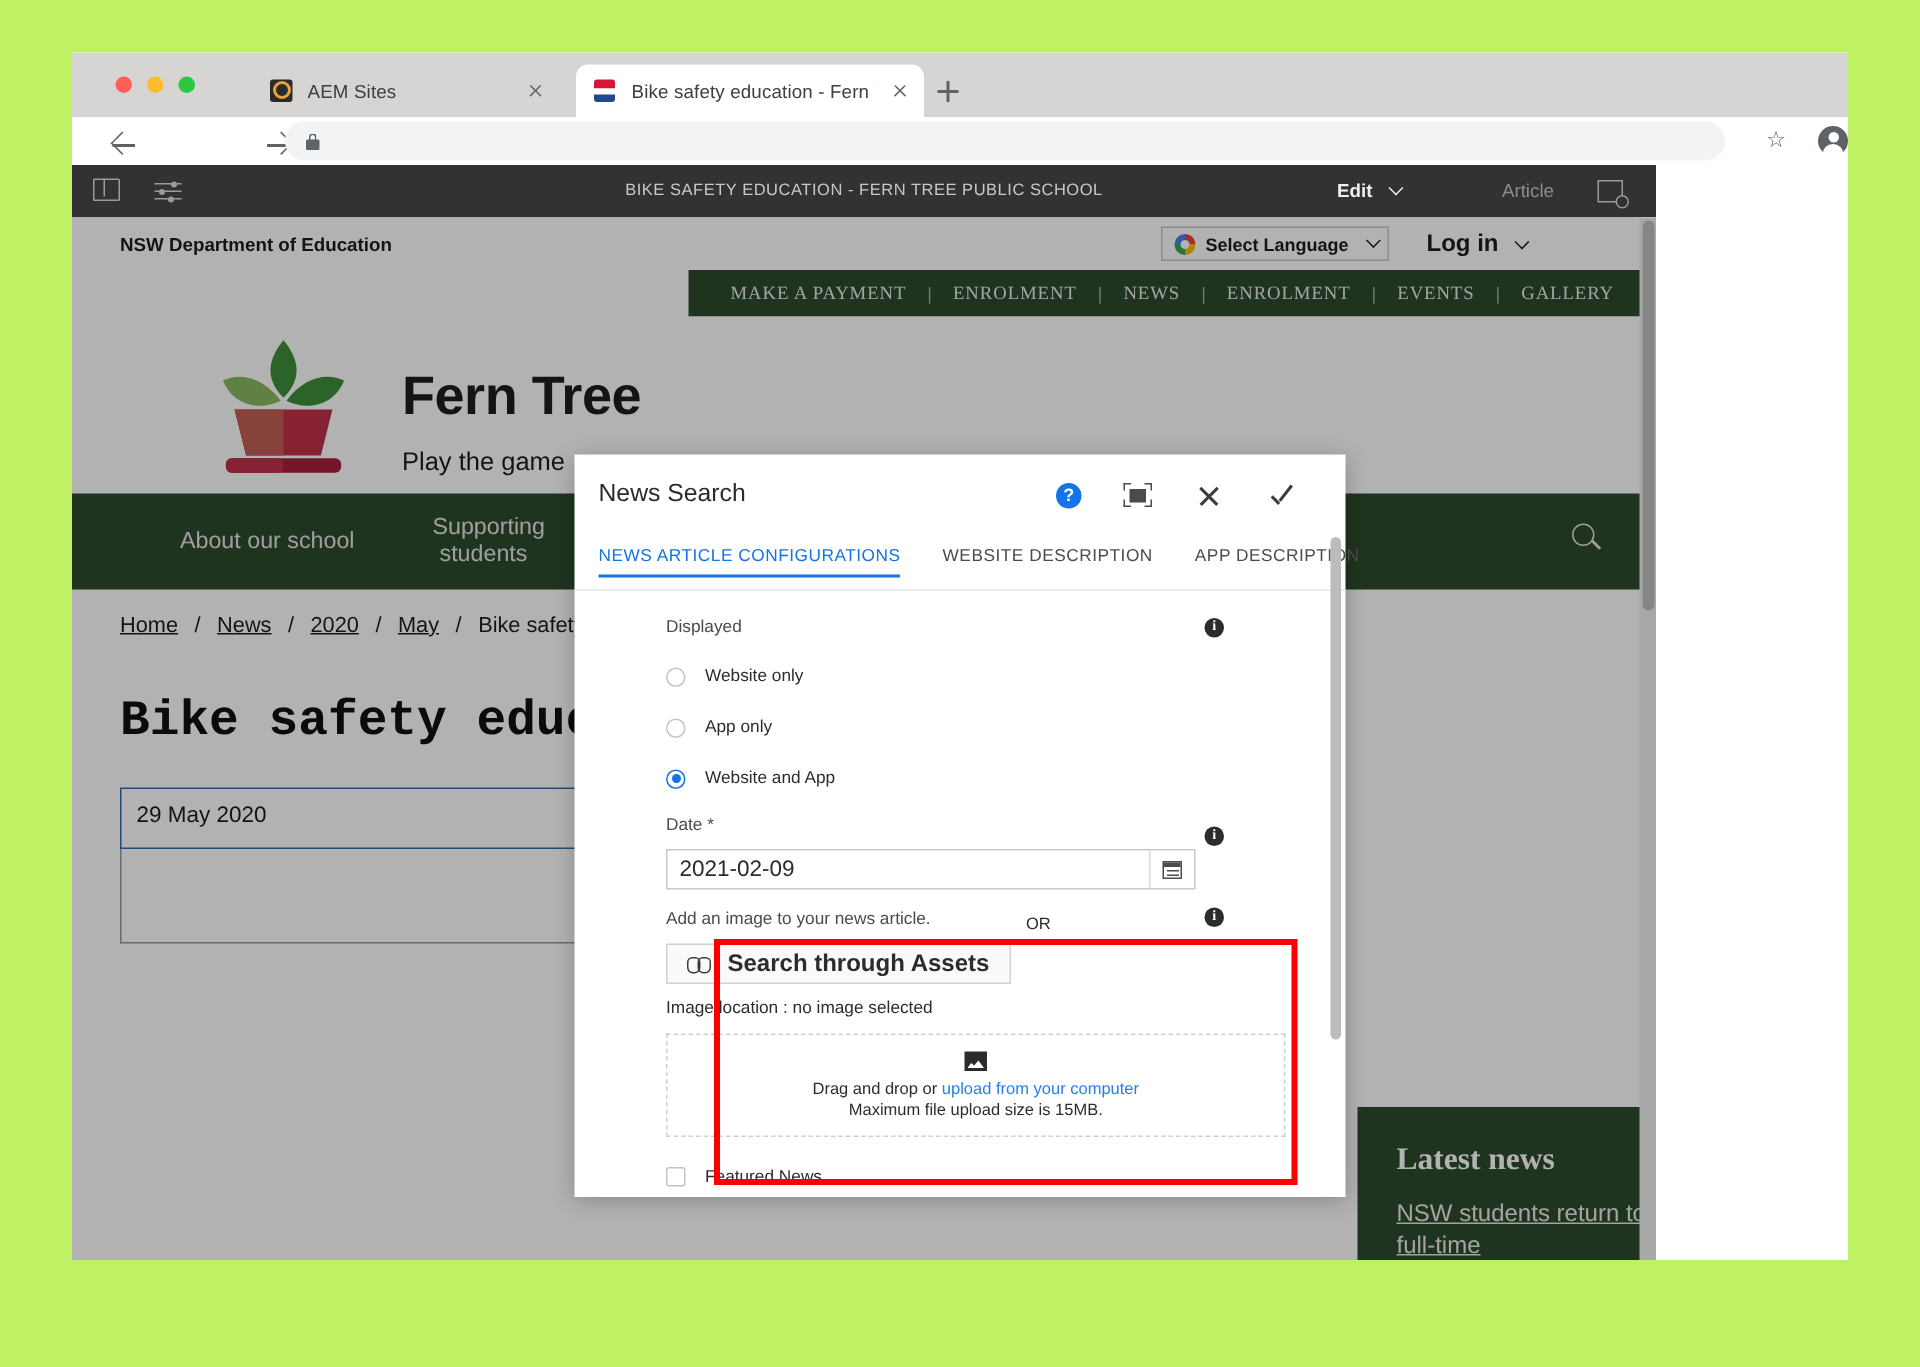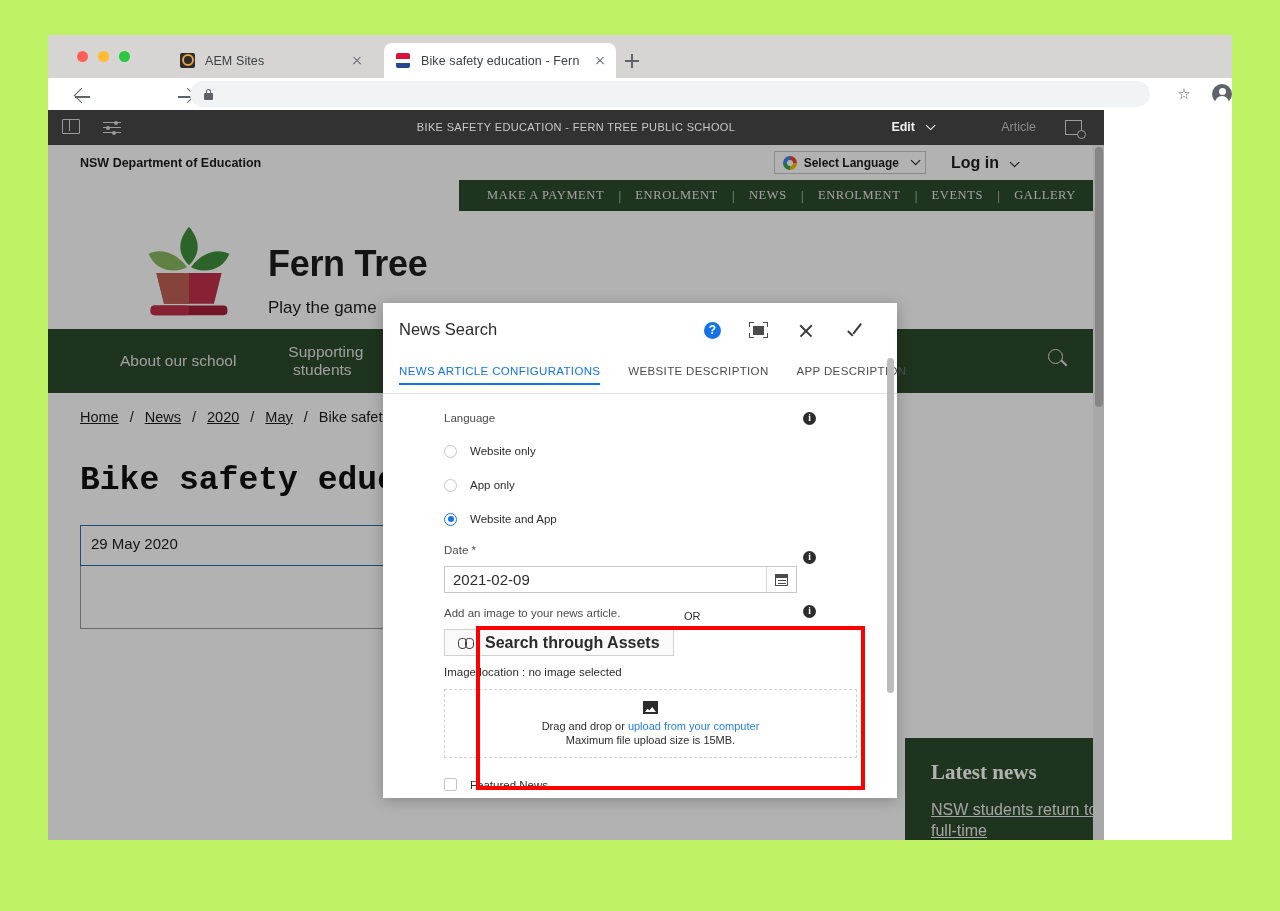--- a/index.html
+++ b/index.html
@@ -458,21 +458,21 @@
 
         <div id="dlg-tabs">
           <div class="dtab active">NEWS ARTICLE CONFIGURATIONS</div>
           <div class="dtab">WEBSITE DESCRIPTION</div>
           <div class="dtab">APP DESCRIPTION</div>
         </div>
 
         <div id="dlg-body">
 
           <div style="position:relative;">
-            <div class="flabel">Language</div>
+            <div class="flabel">Displayed</div>
             <div class="info-i" style="top:0;">i</div>
           </div>
 
           <div class="radio-row">
             <span class="radio"></span>
             <span>Website only</span>
           </div>
           <div class="radio-row">
             <span class="radio"></span>
             <span>App only</span>

